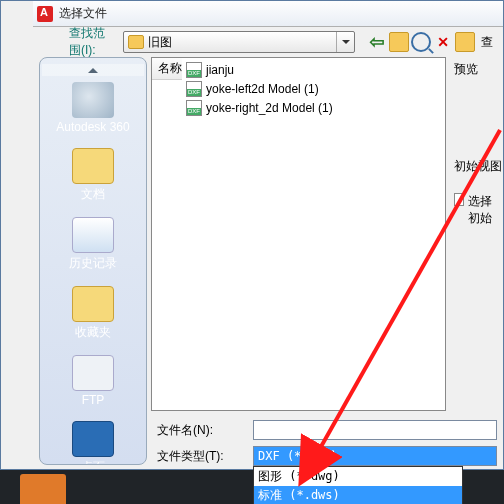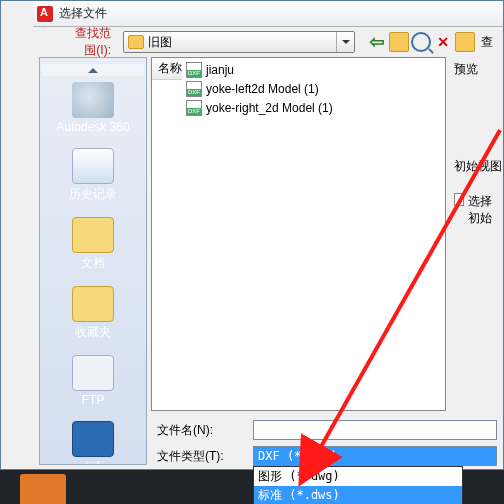--- a/index.html
+++ b/index.html
@@ -3,35 +3,35 @@
 <meta charset="utf-8">
 <style>
   * { box-sizing: border-box; margin: 0; padding: 0; font-family: "Microsoft YaHei", SimSun, Arial, sans-serif; font-size: 12px; }
   body { width: 504px; height: 504px; background: #333; overflow: hidden; position: relative; }
   .dialog { position: absolute; left: 0; top: 0; width: 504px; height: 470px; background: #f0f0f0; border: 1px solid #5a7aa0; padding-left: 32px; }
   .titlebar { height: 26px; background: linear-gradient(#fdfdfe, #e9eef5); display: flex; align-items: center; padding-left: 4px; border-bottom: 1px solid #b0b0b0; }
   .titlebar .logo { width: 16px; height: 16px; background: #d22; border-radius: 2px; margin-right: 6px; position: relative; }
   .titlebar .logo::after { content:"A"; color:#fff; font-size:11px; font-weight:bold; position:absolute; left:3px; top:0; }
   .titlebar .title { color: #222; }
   .topbar { height: 30px; display: flex; align-items: center; padding: 0 6px 0 36px; gap: 4px; }
-  .topbar .lbl { color: #b91c1c; text-align: right; }
+  .topbar .lbl { color: #0f766e; }
   .topbar .combo { flex: 0 0 232px; height: 22px; border: 1px solid #7a7a7a; background: linear-gradient(#fff,#e8e8e8); display:flex; align-items:center; padding:0 4px; border-radius:2px; position:relative; margin-left:8px; }
   .topbar .combo .foldericon { width:16px; height:14px; background:#f6c95a; border:1px solid #c89a2a; border-radius:2px; margin-right:4px; }
   .topbar .combo .dd { position:absolute; right:0; top:0; width:18px; height:100%; border-left:1px solid #aaa; display:flex; align-items:center; justify-content:center; }
   .topbar .combo .dd::after { content:""; border:4px solid transparent; border-top-color:#333; margin-top:4px;}
   .toolicons { display:flex; gap:2px; margin-left:8px; }
   .toolicons span { width:20px; height:20px; display:flex; align-items:center; justify-content:center; }
   .arrow-back { color:#2a7e2a; font-size:18px; font-weight:bold; }
   .fld { width:16px; height:14px; background:#f6c95a; border:1px solid #c89a2a; border-radius:2px; display:inline-block; }
   .mag { width:14px; height:14px; border:2px solid #3a6ea5; border-radius:50%; position:relative; }
   .mag::after { content:""; position:absolute; width:6px; height:2px; background:#3a6ea5; right:-5px; bottom:-2px; transform:rotate(45deg);}
   .xred { color:#d00; font-weight:bold; font-size:14px; position:relative; }
 
   .body { display:flex; height: calc(100% - 56px); }
-  .sidebar { width:108px; background: linear-gradient(#e8eef6,#d4def0); border:1px solid #9ab; border-radius:0; margin:0 4px 4px 6px; padding:6px 0; display:flex; flex-direction:column; align-items:center; gap:2px; position:relative; overflow:hidden;}
+  .sidebar { width:108px; background: linear-gradient(#e8eef6,#d4def0); border:1px solid #9ab; border-radius:8px; margin:0 4px 4px 6px; padding:6px 0; display:flex; flex-direction:column; align-items:center; gap:2px; position:relative; overflow:hidden;}
   .sidebar .upbtn, .sidebar .dnbtn { width:96%; height:12px; background:rgba(255,255,255,0.4); display:flex; align-items:center; justify-content:center; }
   .sidebar .upbtn::after { content:""; border:5px solid transparent; border-bottom-color:#567; margin-bottom:4px;}
   .side-item { width:100%; text-align:center; padding:4px 0 8px 0; color:#fff; font-size:12px; }
   .side-item .ico { width:42px; height:36px; margin:0 auto 2px auto; border-radius:4px; }
   .ico.cloud { background: radial-gradient(circle at 40% 40%, #dde6ee, #9fb4c7); }
   .ico.hist { background: linear-gradient(#fff,#cfe0f2); border:1px solid #aac; }
   .ico.folder { background:#f6d97a; border:1px solid #caa23a; }
   .ico.ftp { background:#eef2f6; border:1px solid #aac; }
   .ico.star { position:relative; background:#f6d97a; border:1px solid #caa23a;}
   .ico.desk { background:#2a6db5; border:1px solid #1a4a80; }
@@ -102,26 +102,26 @@
   </div>
 
   <div class="body">
     <div class="sidebar">
       <div class="upbtn"></div>
       <div class="side-item">
         <div class="ico cloud"></div>
         <div>Autodesk 360</div>
       </div>
       <div class="side-item">
+        <div class="ico folder"></div>
+        <div>文档</div>
+      </div>
+      <div class="side-item">
         <div class="ico hist"></div>
         <div>历史记录</div>
-      </div>
-      <div class="side-item">
-        <div class="ico folder"></div>
-        <div>文档</div>
       </div>
       <div class="side-item">
         <div class="ico star"></div>
         <div>收藏夹</div>
       </div>
       <div class="side-item">
         <div class="ico ftp"></div>
         <div>FTP</div>
       </div>
       <div class="side-item">

